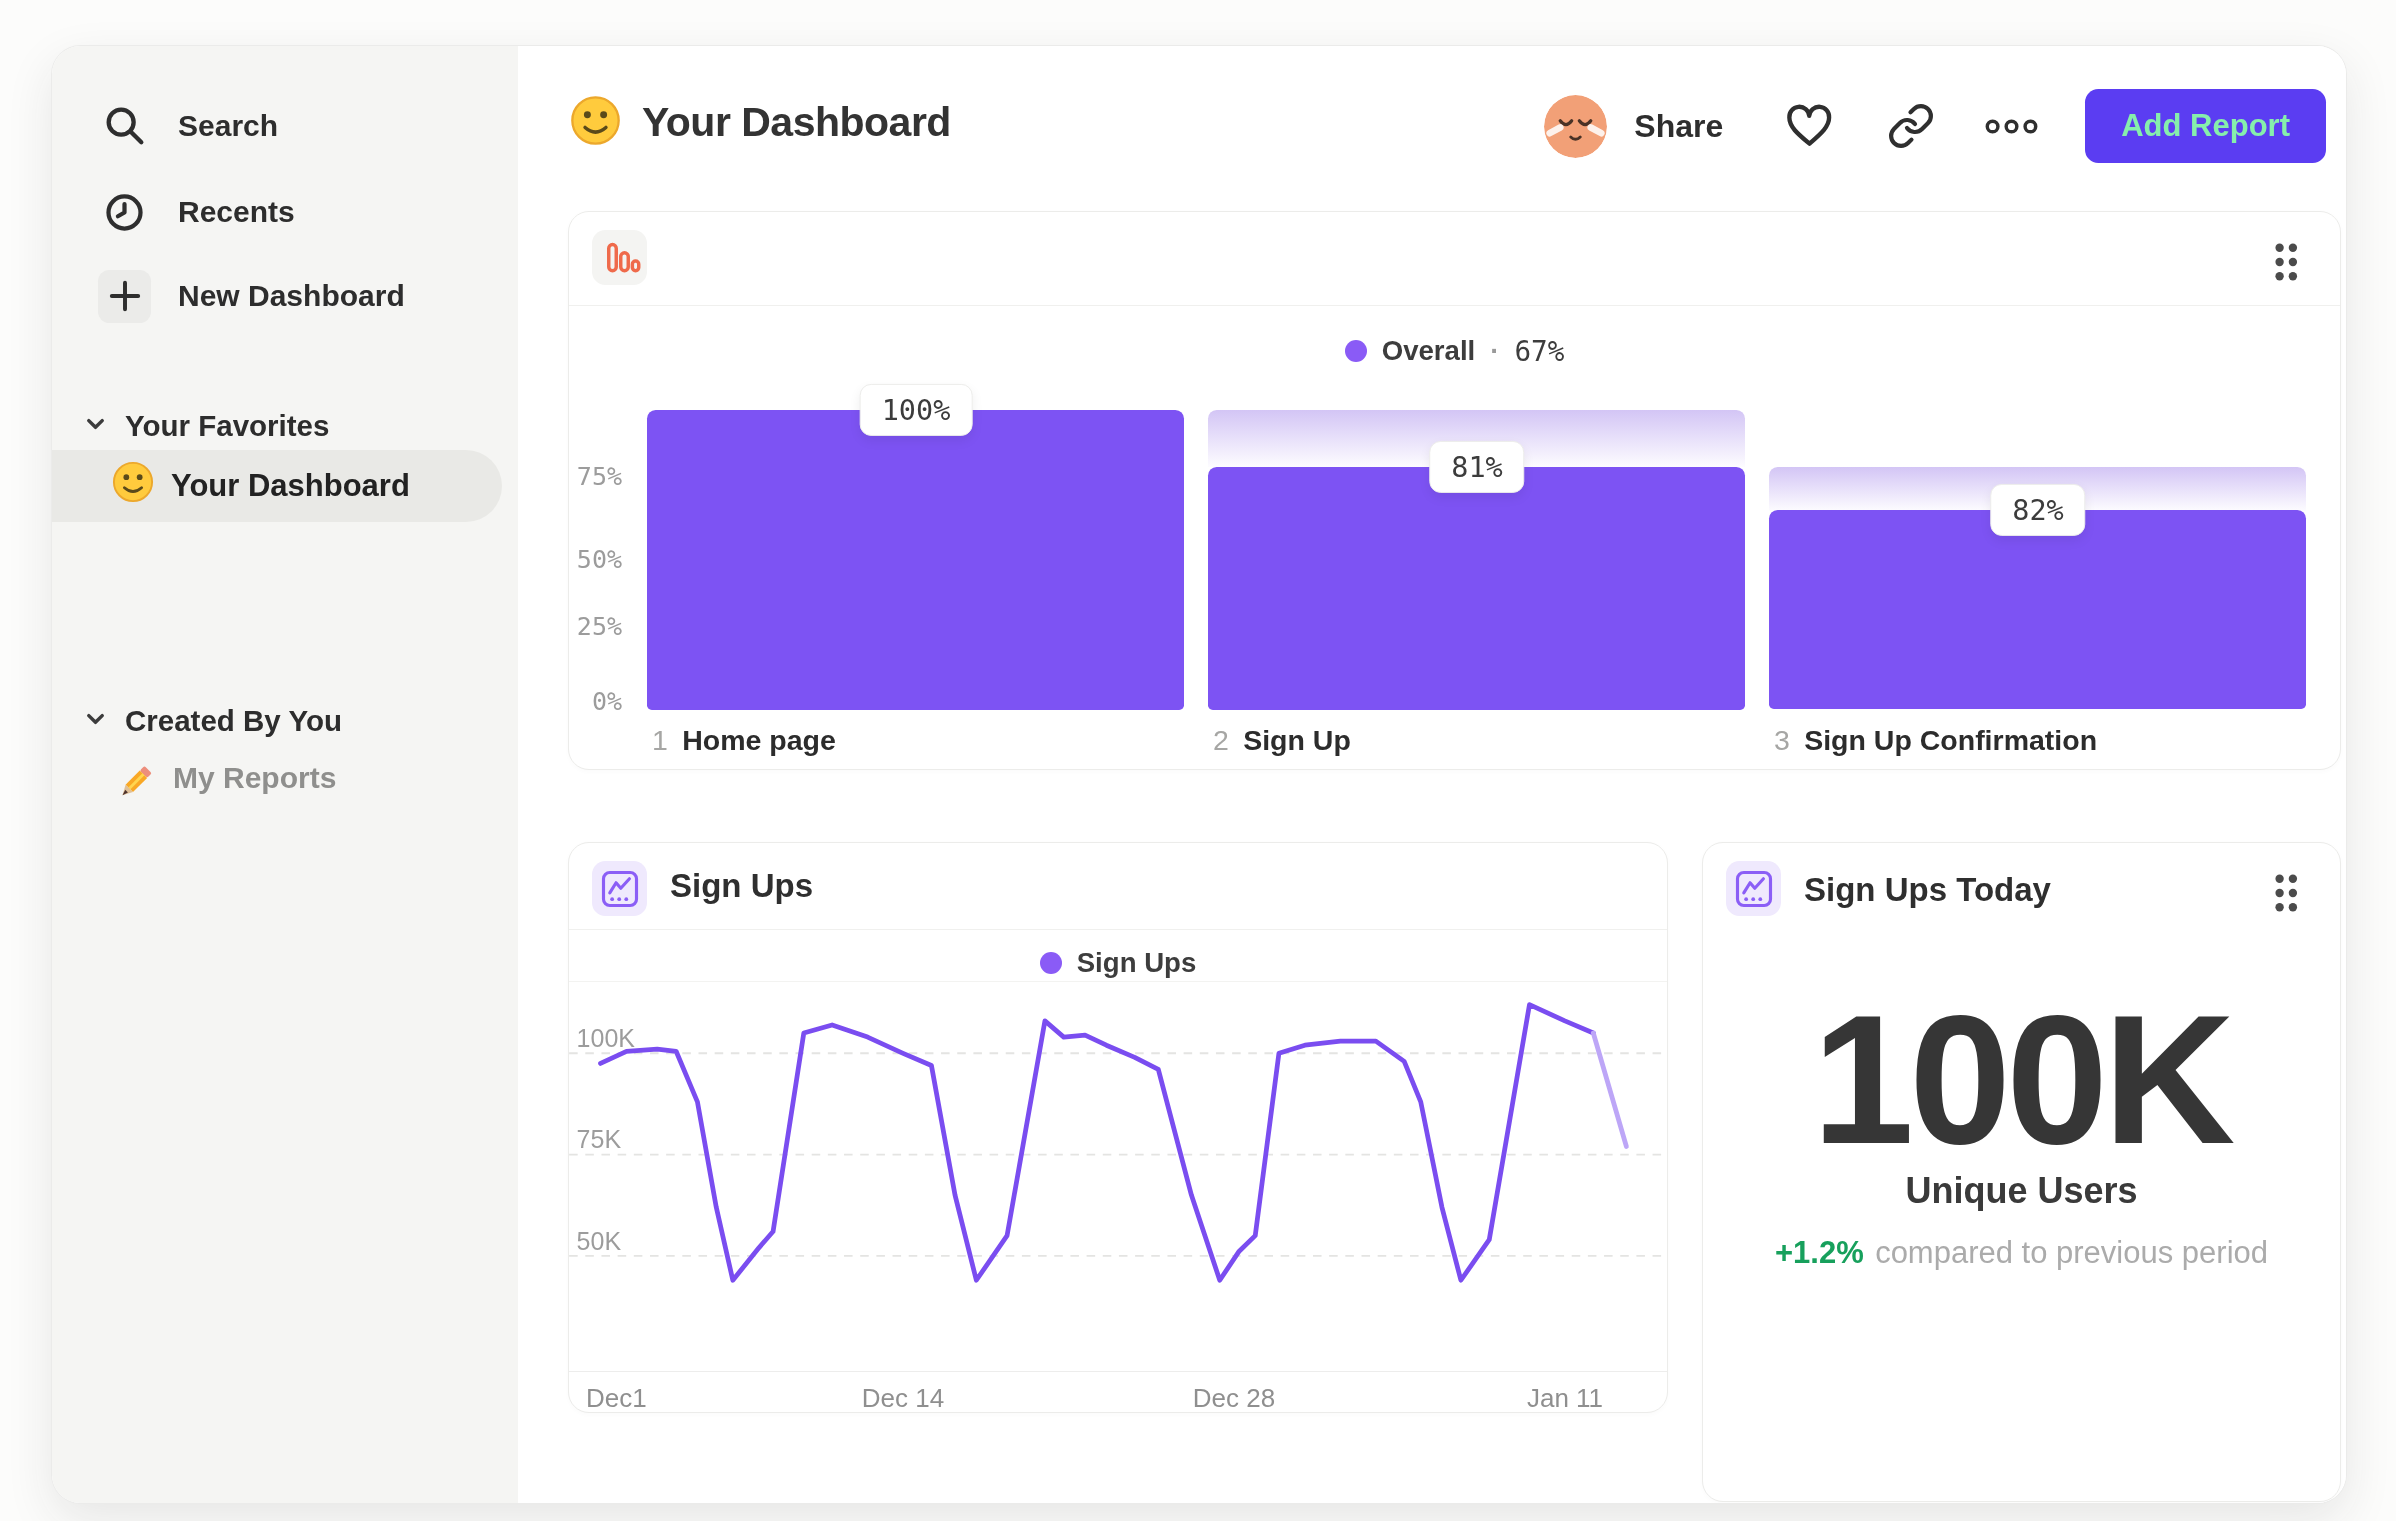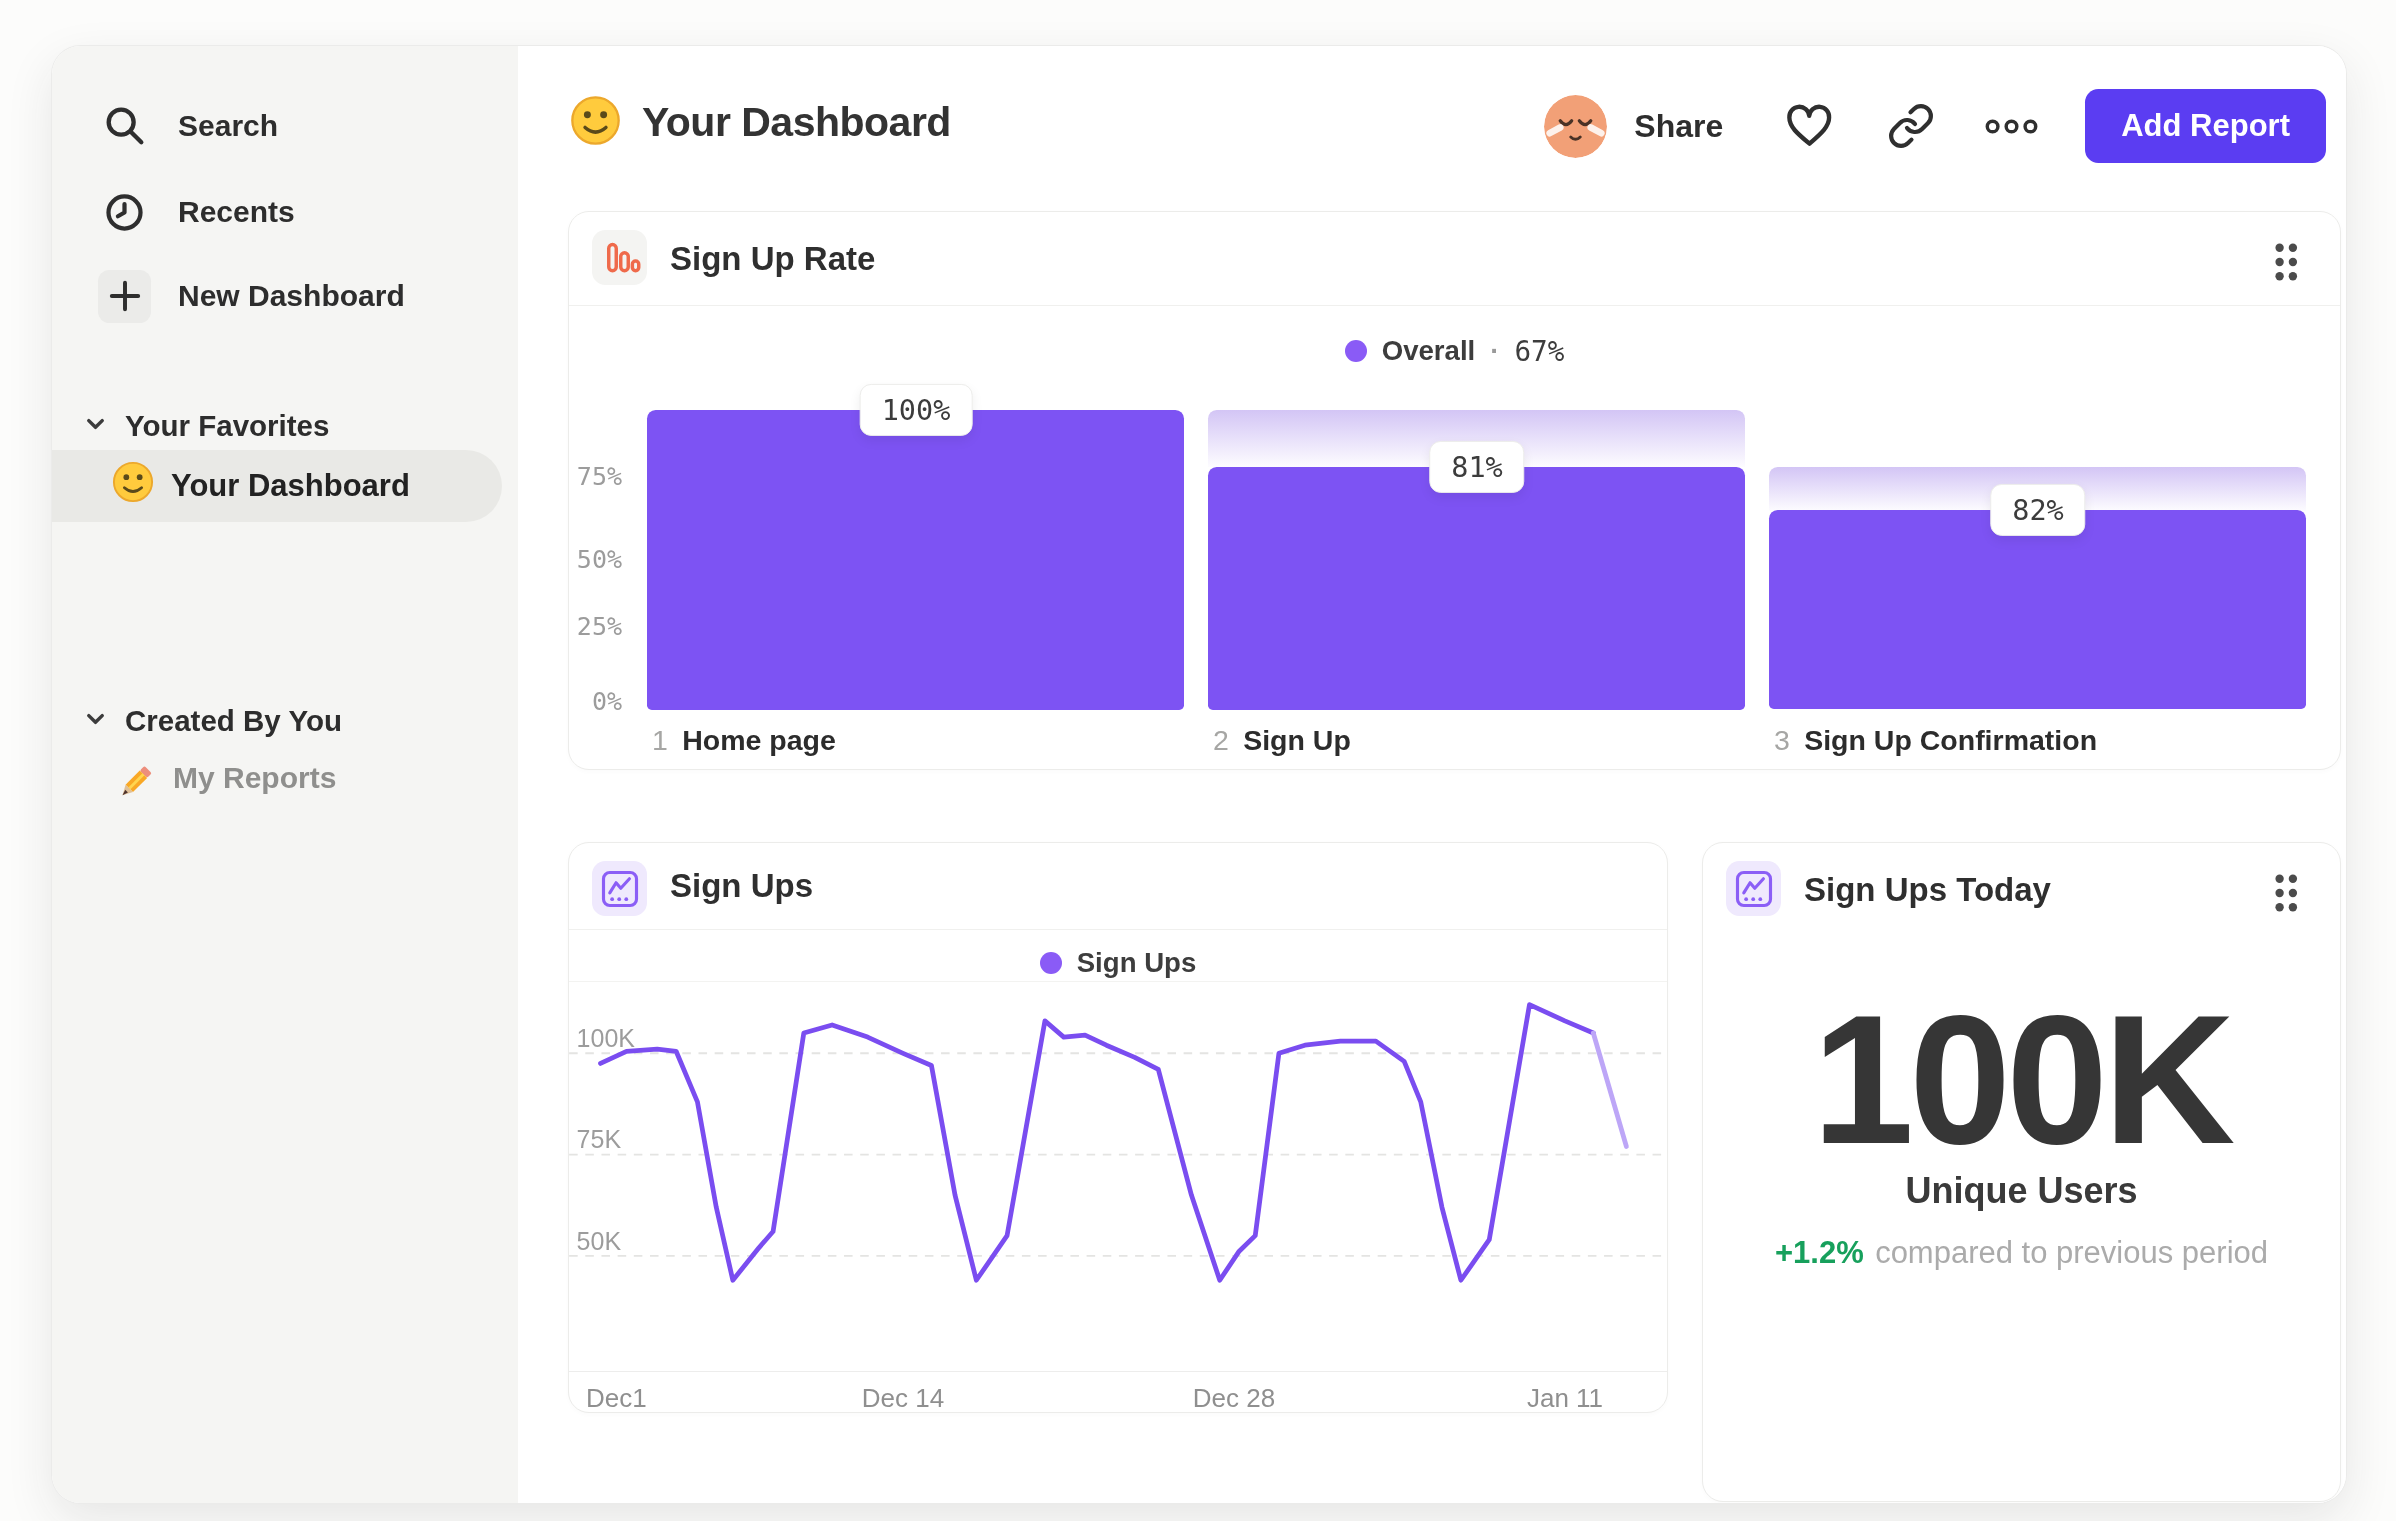--- a/index.html
+++ b/index.html
@@ -49,21 +49,21 @@
 
   .page-title-group { position:absolute; left:52px; top:49px; display:flex; align-items:center; gap:21px; }
   .page-title { font-size:41px; font-weight:700; color:#333; letter-spacing:-0.5px; }
 
   .actions { position:absolute; top:42px; right:20px; height:76px; display:flex; align-items:center; }
   .avatar { width:63px; height:63px; border-radius:50%; overflow:hidden; cursor:pointer; flex-shrink:0; }
   .share-label { font-size:32px; font-weight:700; color:#2e2e2e; margin:0 59px 0 27px; cursor:pointer; }
   .act-icon { width:55px; height:55px; display:flex; align-items:center; justify-content:center; cursor:pointer; margin-right:46px; }
   .btn-primary {
     height:74px; padding:0 36px; border:none; border-radius:13.3px;
-    background:#5b3df2; color:#ffffff; font-family:inherit;
+    background:#5b3df2; color:#86efac; font-family:inherit;
     font-size:31px; font-weight:700; cursor:pointer;
   }
 
   
   .card {
     position:absolute; background:#fff; border:1.9px solid #ececea; border-radius:21px;
     box-shadow:0 1.9px 5.7px rgba(0,0,0,.02);
   }
   .card-head { position:absolute; left:0; right:0; top:0; height:93px; }
   .head-icon { position:absolute; left:23px; top:18px; width:55px; height:55px; border-radius:13.3px;
@@ -234,21 +234,20 @@
 
       <section class="card" style="left:50px; top:165px; width:1773px; height:559px;">
         <div class="card-head">
           <span class="head-icon gray">
             <svg width="42" height="42" viewBox="0 0 56 56" fill="none" stroke="#ef6a4b" stroke-width="4.6">
                 <rect x="13" y="10" width="10" height="35" rx="5"></rect>
                 <rect x="29" y="21" width="10" height="24" rx="5"></rect>
                 <rect x="44.5" y="32" width="8.5" height="13" rx="4.2"></rect>
               </svg>
           </span>
-          <span class="card-title">Sign Up Rate</span>
           <span class="drag-dots">
             <svg width="28.5" height="42" viewBox="0 0 30 44">
                 <g fill="#4b4b4b">
                   <circle cx="8" cy="7" r="4.4"></circle>
                   <circle cx="22" cy="7" r="4.4"></circle>
                   <circle cx="8" cy="22" r="4.4"></circle>
                   <circle cx="22" cy="22" r="4.4"></circle>
                   <circle cx="8" cy="37" r="4.4"></circle>
                   <circle cx="22" cy="37" r="4.4"></circle>
                 </g>

